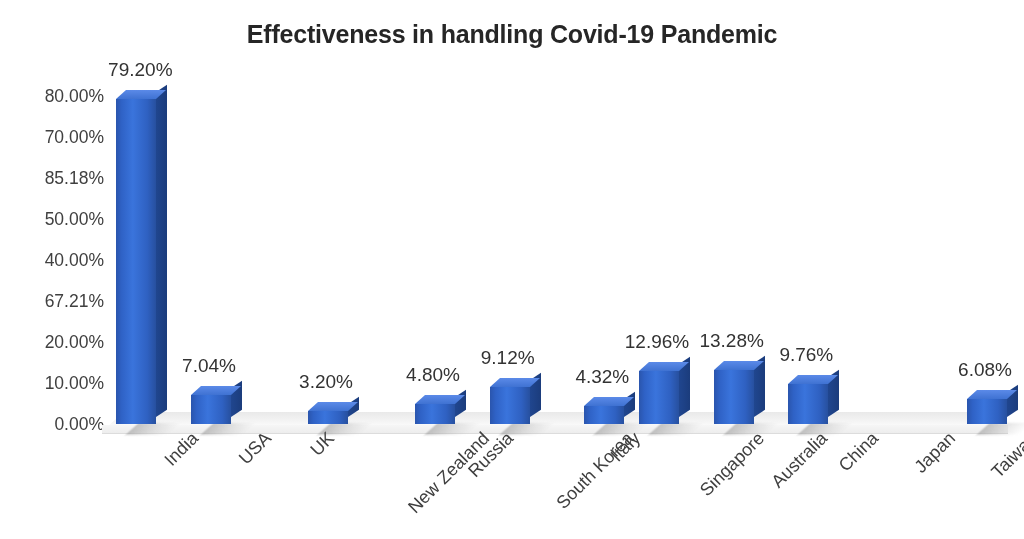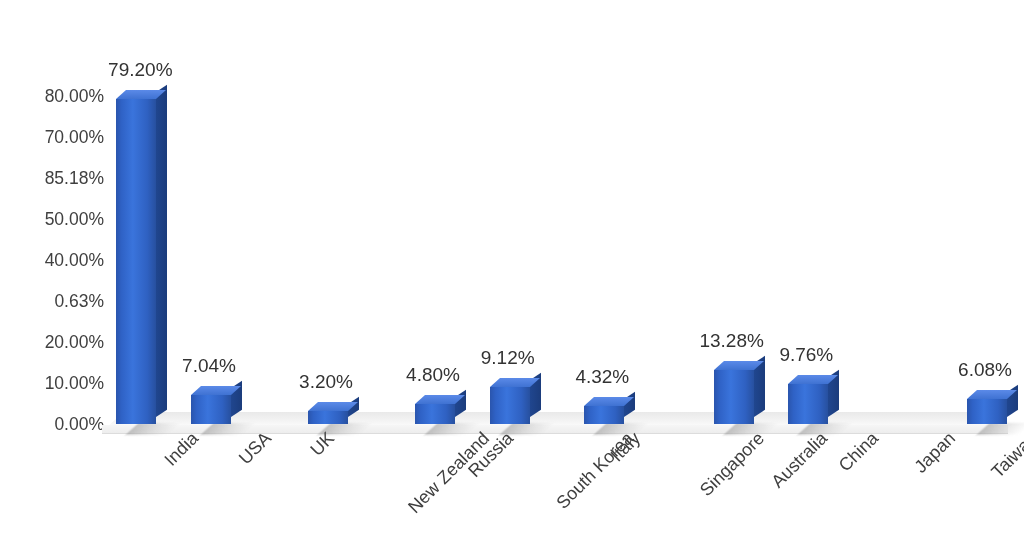--- a/index.html
+++ b/index.html
@@ -197,27 +197,28 @@
     transform-origin: right top;
     transform: rotate(-45deg);
     text-align: right;
   }
 </style>
 </head>
 <body>
 
 <div class="chart-root">
 
+  <div class="chart-title">Effectiveness in handling Covid-19 Pandemic</div>
 
 
   <div class="y-axis" id="y-axis">
       <div class="y-tick" style="top: 328px;">0.00%</div>
       <div class="y-tick" style="top: 287px;">10.00%</div>
       <div class="y-tick" style="top: 246px;">20.00%</div>
-      <div class="y-tick" style="top: 205px;">0.63%</div>
+      <div class="y-tick" style="top: 205px;">67.21%</div>
       <div class="y-tick" style="top: 164px;">40.00%</div>
       <div class="y-tick" style="top: 123px;">50.00%</div>
       <div class="y-tick" style="top: 82px;">85.18%</div>
       <div class="y-tick" style="top: 41px;">70.00%</div>
       <div class="y-tick" style="top: 0px;">80.00%</div>
     </div>
 
   <div class="plot-area">
     <div class="floor">
       <div class="floor-top"></div>
@@ -271,20 +272,29 @@
           <div class="bar-label" style="left: 26px; bottom: 55.392px;">9.12%</div>
         </div>
         <div class="bar-slot" style="left: 448.333px; margin-left: 20px;">
           <div class="bar-shadow"></div>
           <div class="bar-3d" style="height: 17.712px;">
             <div class="bar-side" style="height: 17.712px;"></div>
             <div class="bar-front"></div>
             <div class="bar-top" style="bottom: 17.712px;"></div>
           </div>
           <div class="bar-label" style="left: 26px; bottom: 35.712px;">4.32%</div>
+        </div>
+        <div class="bar-slot" style="left: 523px;">
+          <div class="bar-shadow"></div>
+          <div class="bar-3d" style="height: 53.136px;">
+            <div class="bar-side" style="height: 53.136px;"></div>
+            <div class="bar-front"></div>
+            <div class="bar-top" style="bottom: 53.136px;"></div>
+          </div>
+          <div class="bar-label" style="left: 26px; bottom: 71.136px;">12.96%</div>
         </div>
         <div class="bar-slot" style="left: 597.667px;">
           <div class="bar-shadow"></div>
           <div class="bar-3d" style="height: 54.448px;">
             <div class="bar-side" style="height: 54.448px;"></div>
             <div class="bar-front"></div>
             <div class="bar-top" style="bottom: 54.448px;"></div>
           </div>
           <div class="bar-label" style="left: 26px; bottom: 72.448px;">13.28%</div>
         </div>

